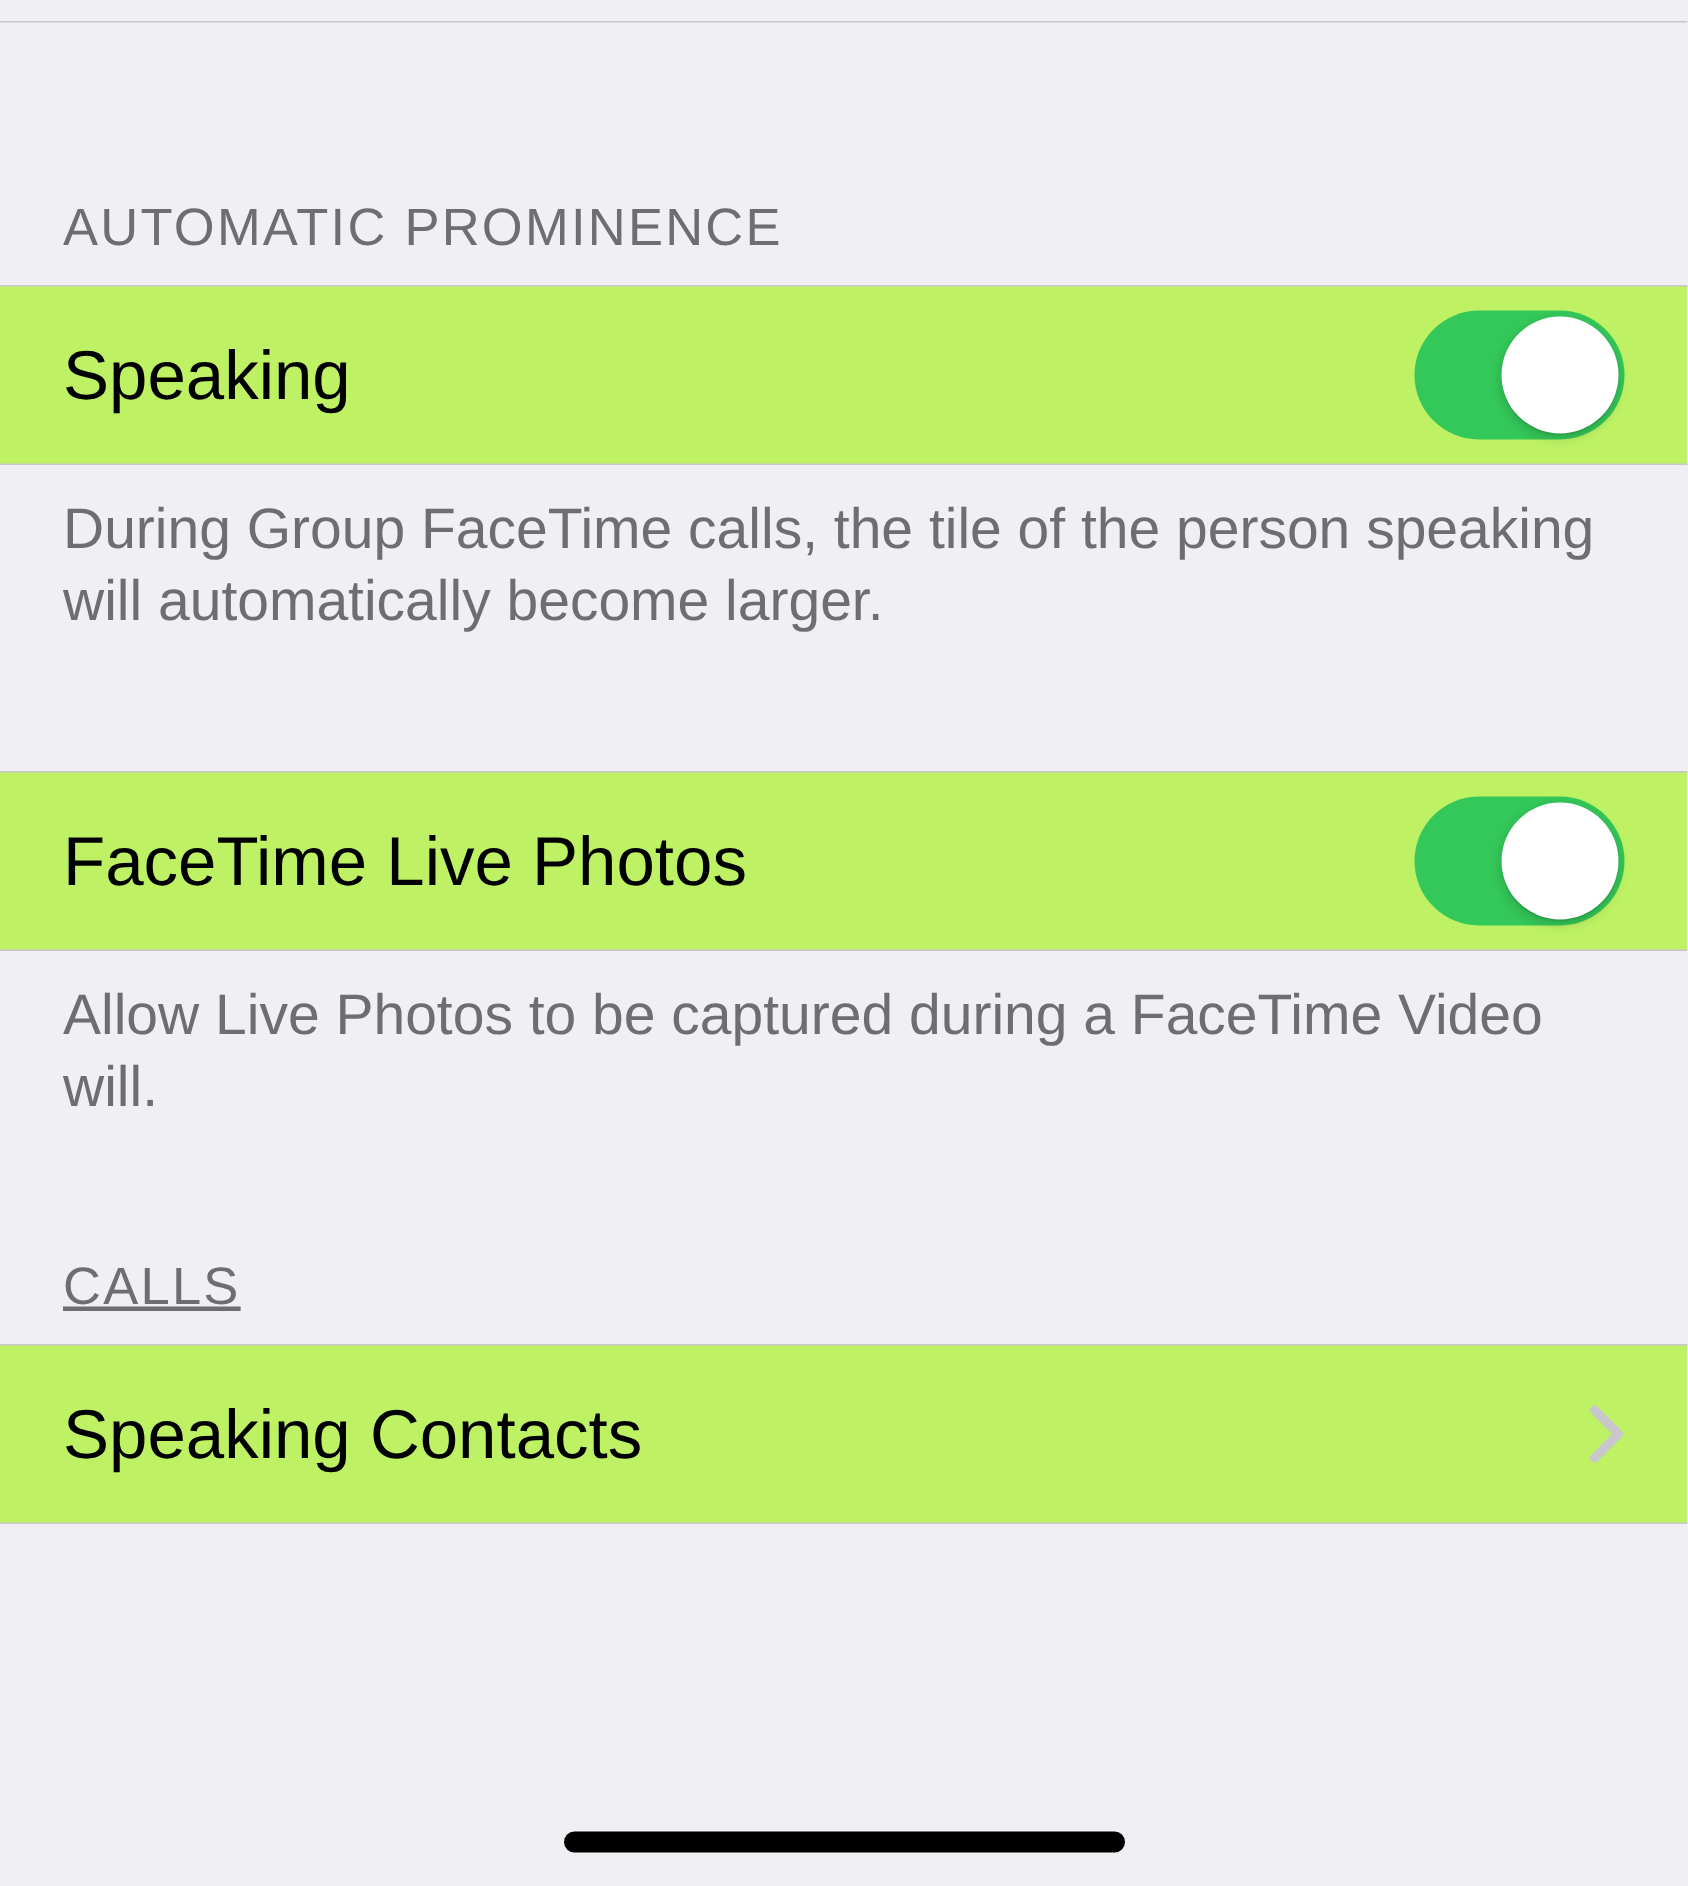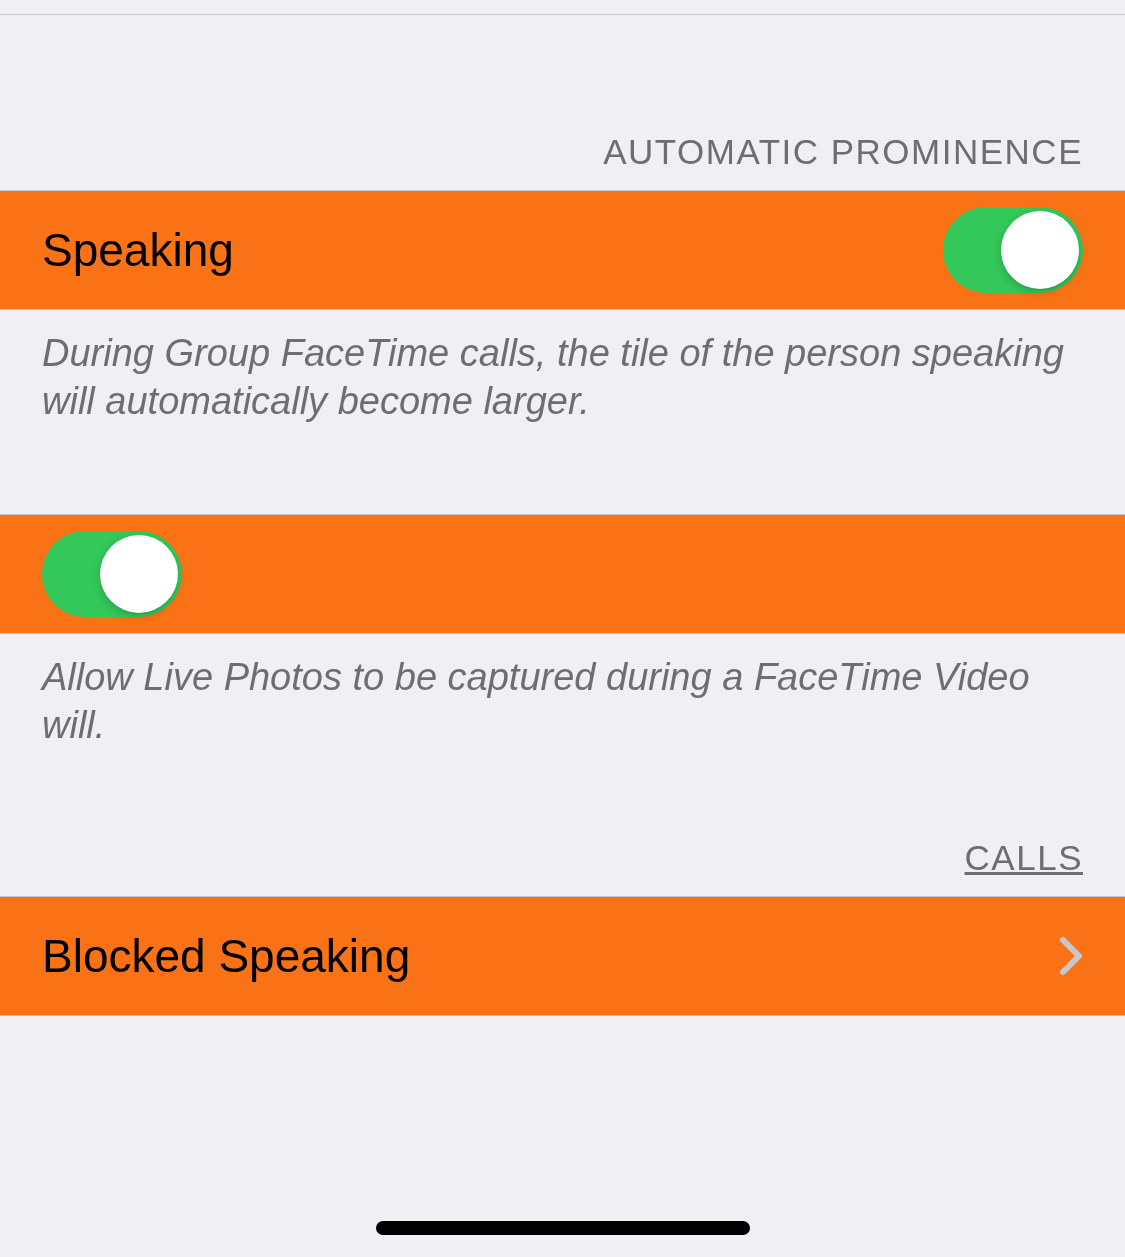--- a/index.html
+++ b/index.html
@@ -22,27 +22,26 @@
       top: 14px;
       left: 0;
       right: 0;
     }
     .section-header {
       padding: 0 42px 18px 42px;
       font-size: 35px;
       letter-spacing: 1.5px;
       color: #6d6d72;
       font-weight: 400;
-      text-align: right;
     }
     .header-1 {
       padding-top: 132px;
     }
     .row {
-      background: #f97316;
+      background: #bef264;
       display: flex;
       align-items: center;
       padding: 0 42px;
       border-top: 1px solid #c8c7cc;
       border-bottom: 1px solid #c8c7cc;
       min-height: 120px;
     }
     .row-label {
       flex: 1;
       font-size: 46px;
@@ -66,21 +65,20 @@
       top: 4px;
       right: 4px;
       box-shadow: 0 3px 8px rgba(0,0,0,0.18), 0 1px 1px rgba(0,0,0,0.1);
     }
     .footer-text {
       padding: 20px 42px 0 42px;
       font-size: 38px;
       color: #6d6d72;
       line-height: 1.26;
       font-weight: 400;
-      font-style: italic;
     }
     .spacer-after-footer {
       height: 88px;
     }
     .header-2 {
       padding-top: 88px;
       text-decoration: underline;
     }
     .chevron {
       flex-shrink: 0;
@@ -108,29 +106,30 @@
   <div class="toggle">
     <div class="toggle-knob"></div>
   </div>
 </div>
 
 <div class="footer-text">During Group FaceTime calls, the tile of the person speaking will automatically become larger.</div>
 
 <div class="spacer-after-footer"></div>
 
 <div class="row">
+  <div class="row-label">FaceTime Live Photos</div>
   <div class="toggle">
     <div class="toggle-knob"></div>
   </div>
 </div>
 
 <div class="footer-text">Allow Live Photos to be captured during a FaceTime Video will.</div>
 
 <div class="section-header header-2">CALLS</div>
 
 <div class="row">
-  <div class="row-label">Blocked Speaking</div>
+  <div class="row-label">Speaking Contacts</div>
   <svg class="chevron" width="24" height="40" viewBox="0 0 24 40">
     <polyline points="4,4 20,20 4,36" fill="none" stroke="#c7c7cc" stroke-width="6" stroke-linecap="round" stroke-linejoin="round"></polyline>
   </svg>
 </div>
 
 <div class="home-indicator"></div>
 
 </body></html>

